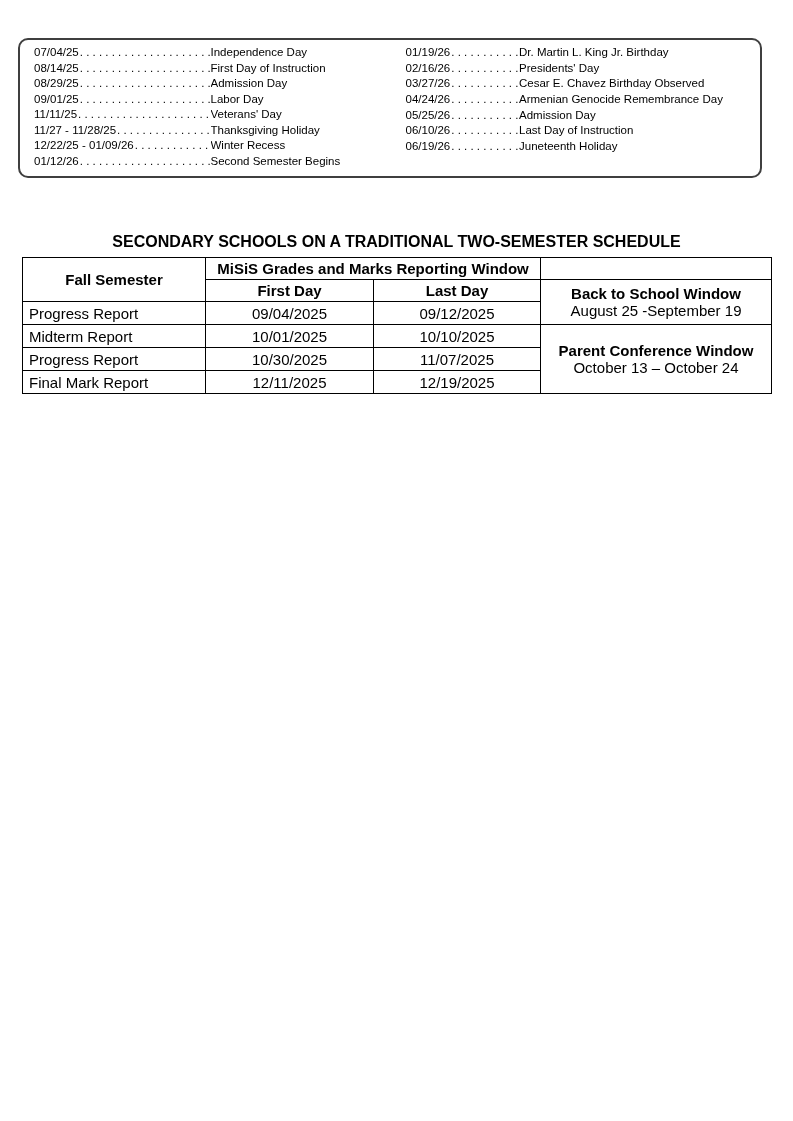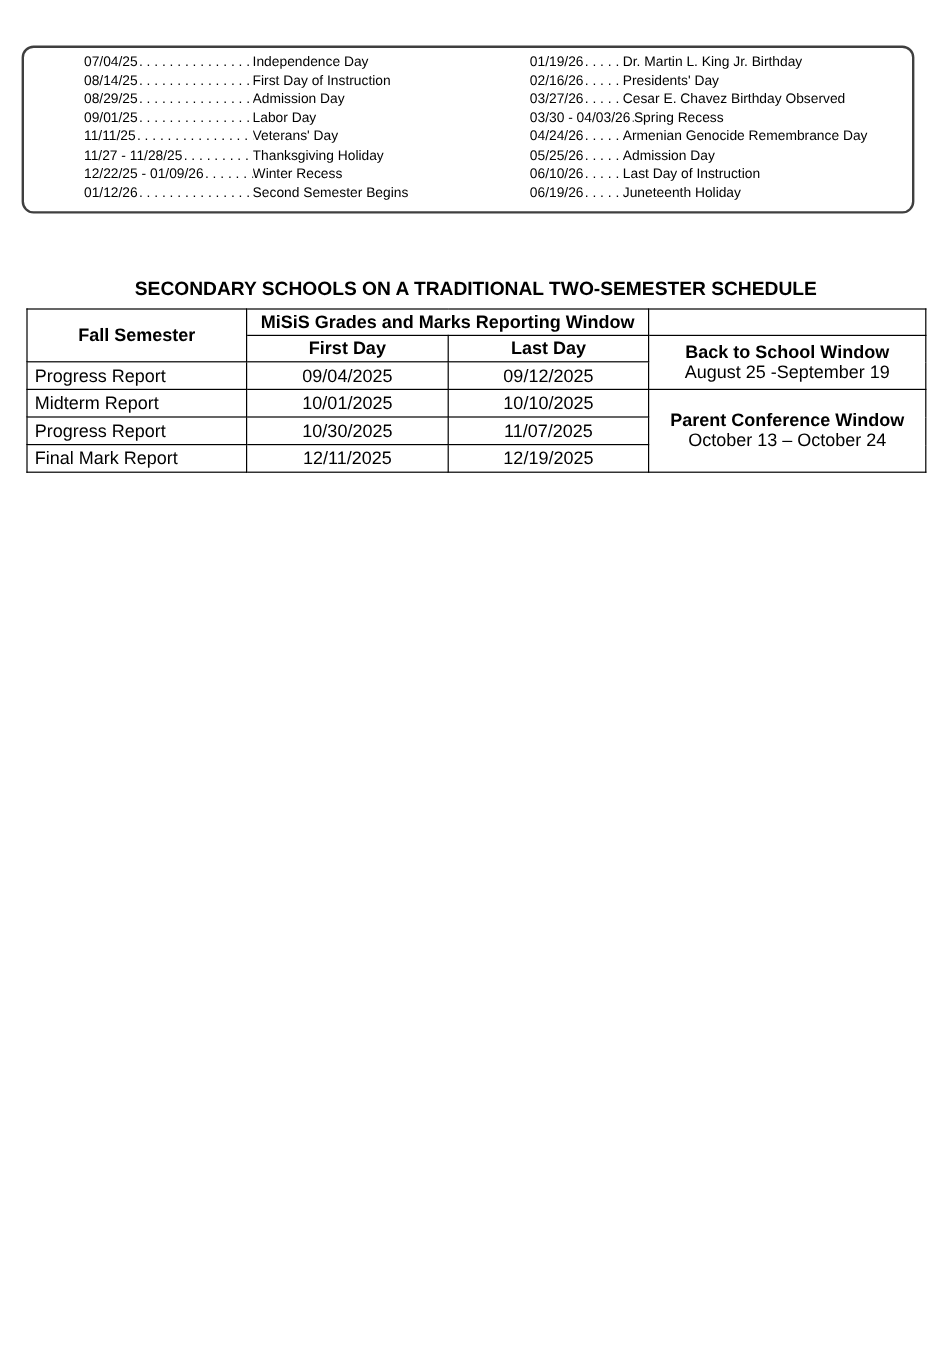--- a/index.html
+++ b/index.html
@@ -30,21 +30,20 @@
     padding: 6px 13px 6px 14px;
     display: flex;
     gap: 30px;
     font-size: 11.5px;
   }
   .cal-col {
     flex: 1 1 0;
     display: flex;
     flex-direction: column;
     min-width: 0;
-    margin-left: 36px;
   }
   .cal-row {
     display: flex;
     align-items: baseline;
     height: 15.7px;
     white-space: nowrap;
   }
   .cal-date { flex: 0 0 auto; }
   .cal-dots {
     flex: 1 1 auto;
@@ -154,25 +153,20 @@
       </div>
       <div class="cal-row">
         <span class="cal-date">02/16/26</span>
           <span class="cal-dots"></span>
           <span class="cal-label">Presidents' Day</span>
       </div>
       <div class="cal-row">
         <span class="cal-date">03/27/26</span>
           <span class="cal-dots"></span>
           <span class="cal-label">Cesar E. Chavez Birthday Observed</span>
-      </div>
-      <div class="cal-row">
-        <span class="cal-date">03/30 - 04/03/26</span>
-          <span class="cal-dots"></span>
-          <span class="cal-label">Spring Recess</span>
       </div>
       <div class="cal-row">
         <span class="cal-date">04/24/26</span>
           <span class="cal-dots"></span>
           <span class="cal-label">Armenian Genocide Remembrance Day</span>
       </div>
       <div class="cal-row">
         <span class="cal-date">05/25/26</span>
           <span class="cal-dots"></span>
           <span class="cal-label">Admission Day</span>

